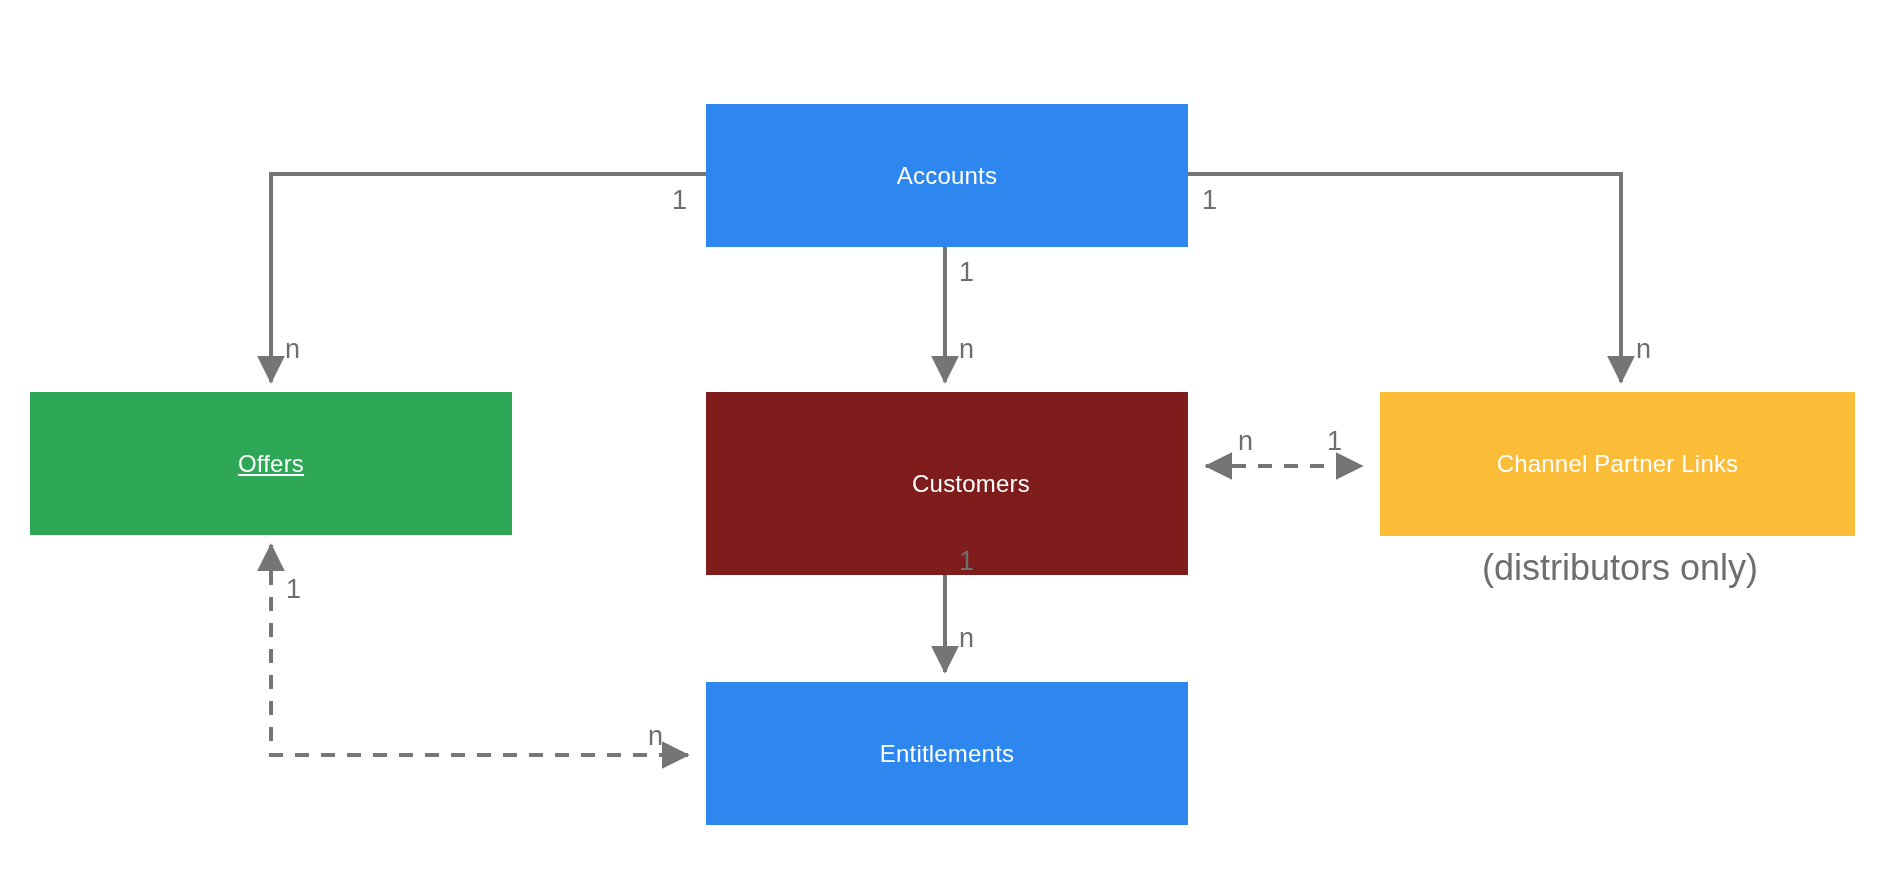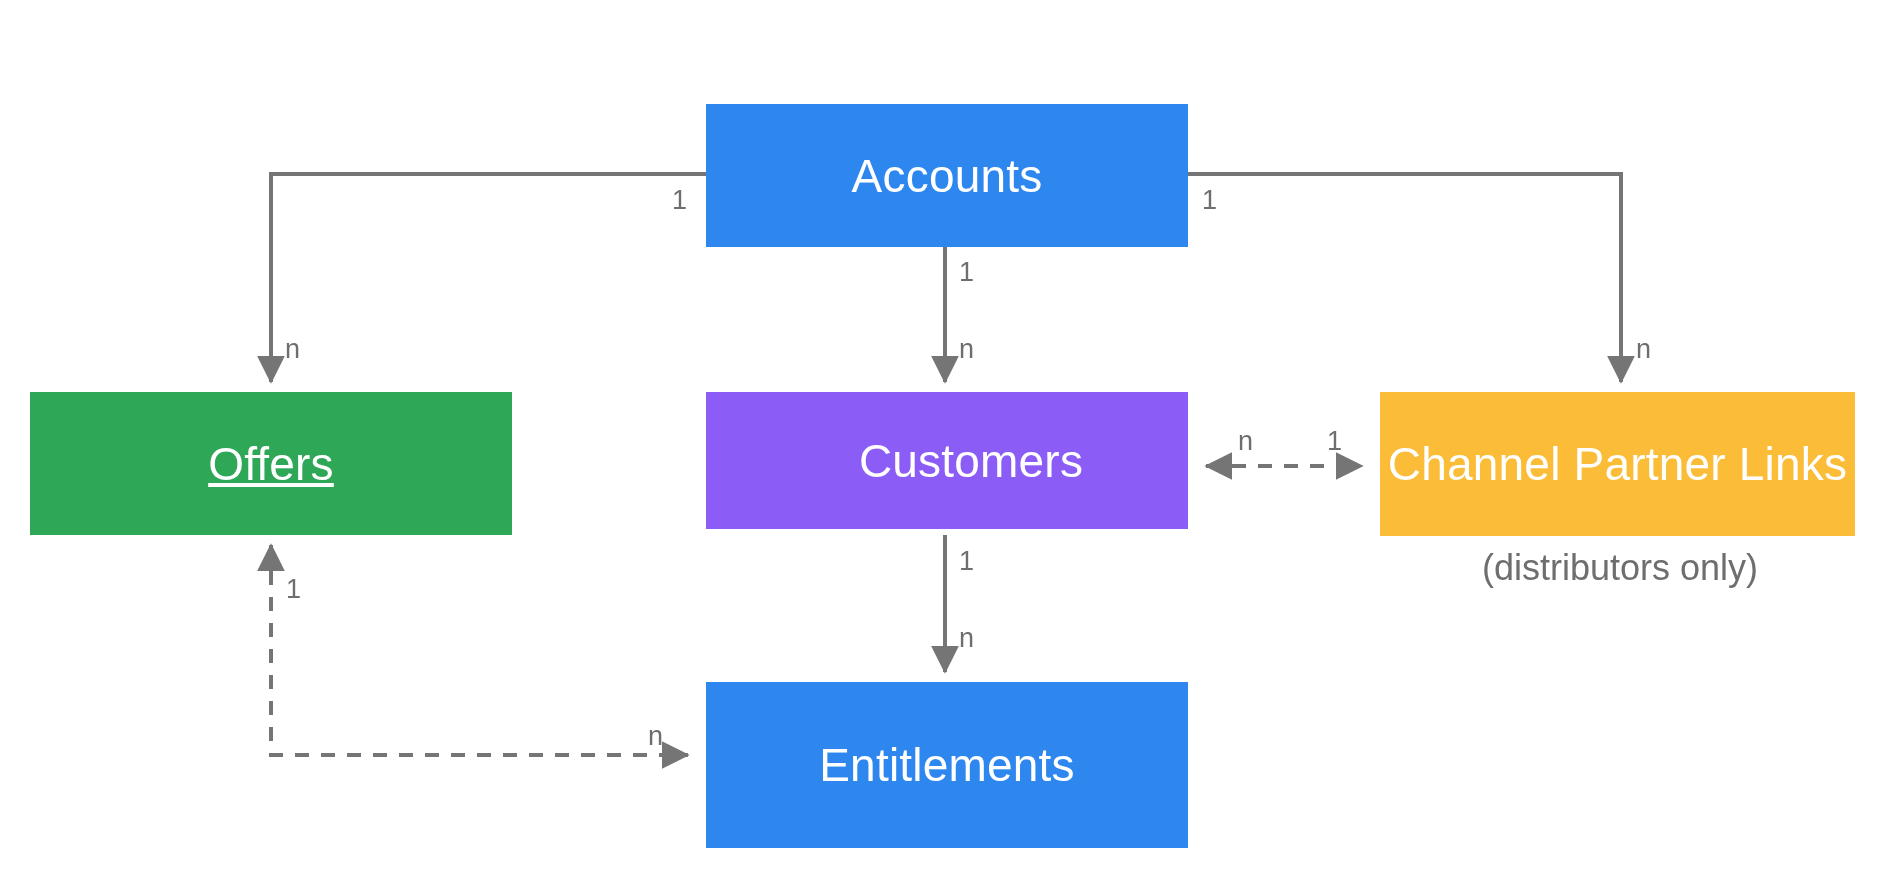--- a/index.html
+++ b/index.html
@@ -25,21 +25,21 @@
     top: 0;
     width: 1902px;
     height: 890px;
   }
   .node {
     position: absolute;
     display: flex;
     align-items: center;
     justify-content: center;
     color: #ffffff;
-    font-size: 46px;
+    font-size: 24px;
     font-family: "Liberation Sans", sans-serif;
     font-weight: 400;
     letter-spacing: 0.2px;
     box-sizing: border-box;
   }
   .node-label {
     display: block;
     line-height: 1;
     white-space: nowrap;
   }
@@ -90,29 +90,29 @@
   </svg>
 
   <div class="node" style="left:706px; top:104px; width:482px; height:143px; background:#2d87ee;">
     <span class="node-label">Accounts</span>
   </div>
 
   <div class="node" style="left:30px; top:392px; width:482px; height:143px; background:#2ea757;text-decoration:underline;">
     <span class="node-label">Offers</span>
   </div>
 
-  <div class="node" style="left:706px; top:392px; width:482px; height:137px; background:#8b5cf6;padding-left:48px;">
+  <div class="node" style="left:706px; top:392px; width:482px; height:183px; background:#7f1d1d;padding-left:48px;">
     <span class="node-label">Customers</span>
   </div>
 
   <div class="node" style="left:1380px; top:392px; width:475px; height:144px; background:#fbbc38;">
     <span class="node-label">Channel Partner Links</span>
   </div>
 
-  <div class="node" style="left:706px; top:682px; width:482px; height:166px; background:#2d87ee;">
+  <div class="node" style="left:706px; top:682px; width:482px; height:143px; background:#2d87ee;">
     <span class="node-label">Entitlements</span>
   </div>
 
   <div class="note-label" style="left:1420px; top:550px; width:400px;">(distributors only)</div>
 
   <div class="edge-label" style="left:672px; top:187px;">1</div>
 
   <div class="edge-label" style="left:285px; top:336px;">n</div>
 
   <div class="edge-label" style="left:959px; top:259px;">1</div>

